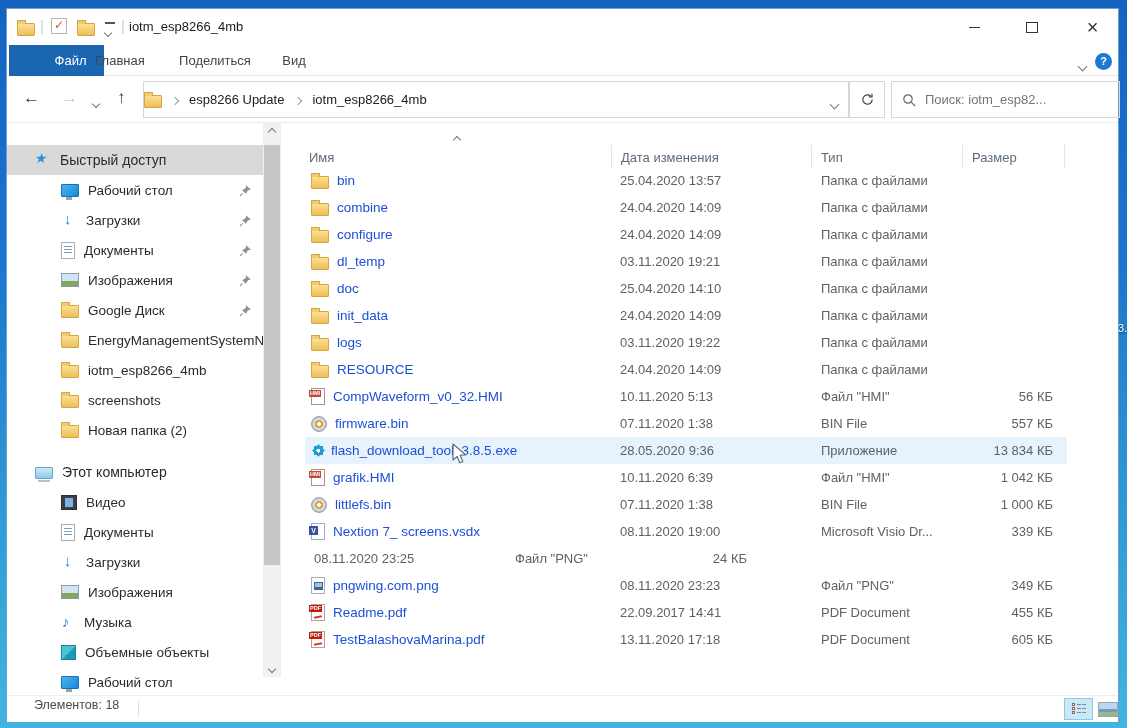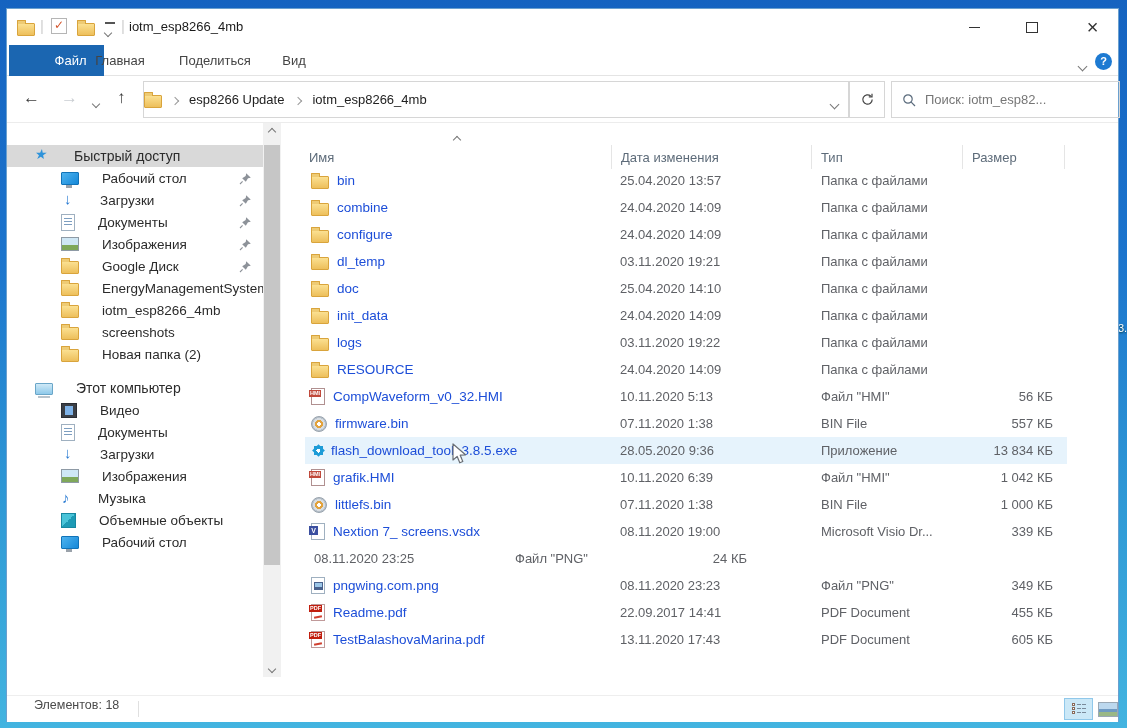--- a/index.html
+++ b/index.html
@@ -47,21 +47,21 @@
     display:flex;align-items:center;padding-left:10px;color:#767676;}
   .search-box .txt{margin-left:9px;white-space:nowrap;overflow:hidden;}
 
   
   .chev{display:inline-block;width:6px;height:6px;border-right:1.4px solid #777;border-bottom:1.4px solid #777;transform:rotate(45deg);}
   .chev.up{transform:rotate(-135deg);} .chev.right{transform:rotate(-45deg);width:5px;height:5px;border-color:#999;}
   .chev.small{width:5px;height:5px;}
 
   
   .sidebar{position:absolute;left:0;top:114px;width:257px;height:572px;overflow:hidden;padding-top:22px;box-sizing:border-box;}
-  .side-item{position:relative;height:22px;display:flex;align-items:center;color:#2b2b2b;font-size:13.5px;white-space:nowrap;gap:14px;}
+  .side-item{position:relative;height:30px;display:flex;align-items:center;color:#2b2b2b;font-size:13.5px;white-space:nowrap;}
   .side-item.lvl1{padding-left:28px;font-size:14px;}
   .side-item.lvl2{padding-left:54px;}
   .side-item.selected{background:#d9d9d9;}
   .side-item.group{margin-top:12px;}
   .side-item .ic{margin-right:9px;flex:none;}
   .side-label{overflow:hidden;}
   .pin{flex:none;margin-left:auto;margin-right:12px;}
 
   
   .side-scroll{position:absolute;left:256px;top:114px;width:18px;height:554px;background:#f1f1f1;}
@@ -521,21 +521,21 @@
           <span class="cell date">22.09.2017 14:41</span>
           <span class="cell type">PDF Document</span>
           <span class="cell size">455 КБ</span>
         </div>
 
         <div class="file-row">
           <span class="cell name">
             <span class="ic ic-pdf"></span>
             <span>TestBalashovaMarina.pdf</span>
           </span>
-          <span class="cell date">13.11.2020 17:43</span>
+          <span class="cell date">13.11.2020 17:18</span>
           <span class="cell type">PDF Document</span>
           <span class="cell size">605 КБ</span>
         </div>
       </div>
 
     <div class="statusbar">
       <span class="status-text">Элементов: 18</span>
       <span class="status-div"></span>
       <div class="view-btn vb-details">
         <span class="vt-glyph">

